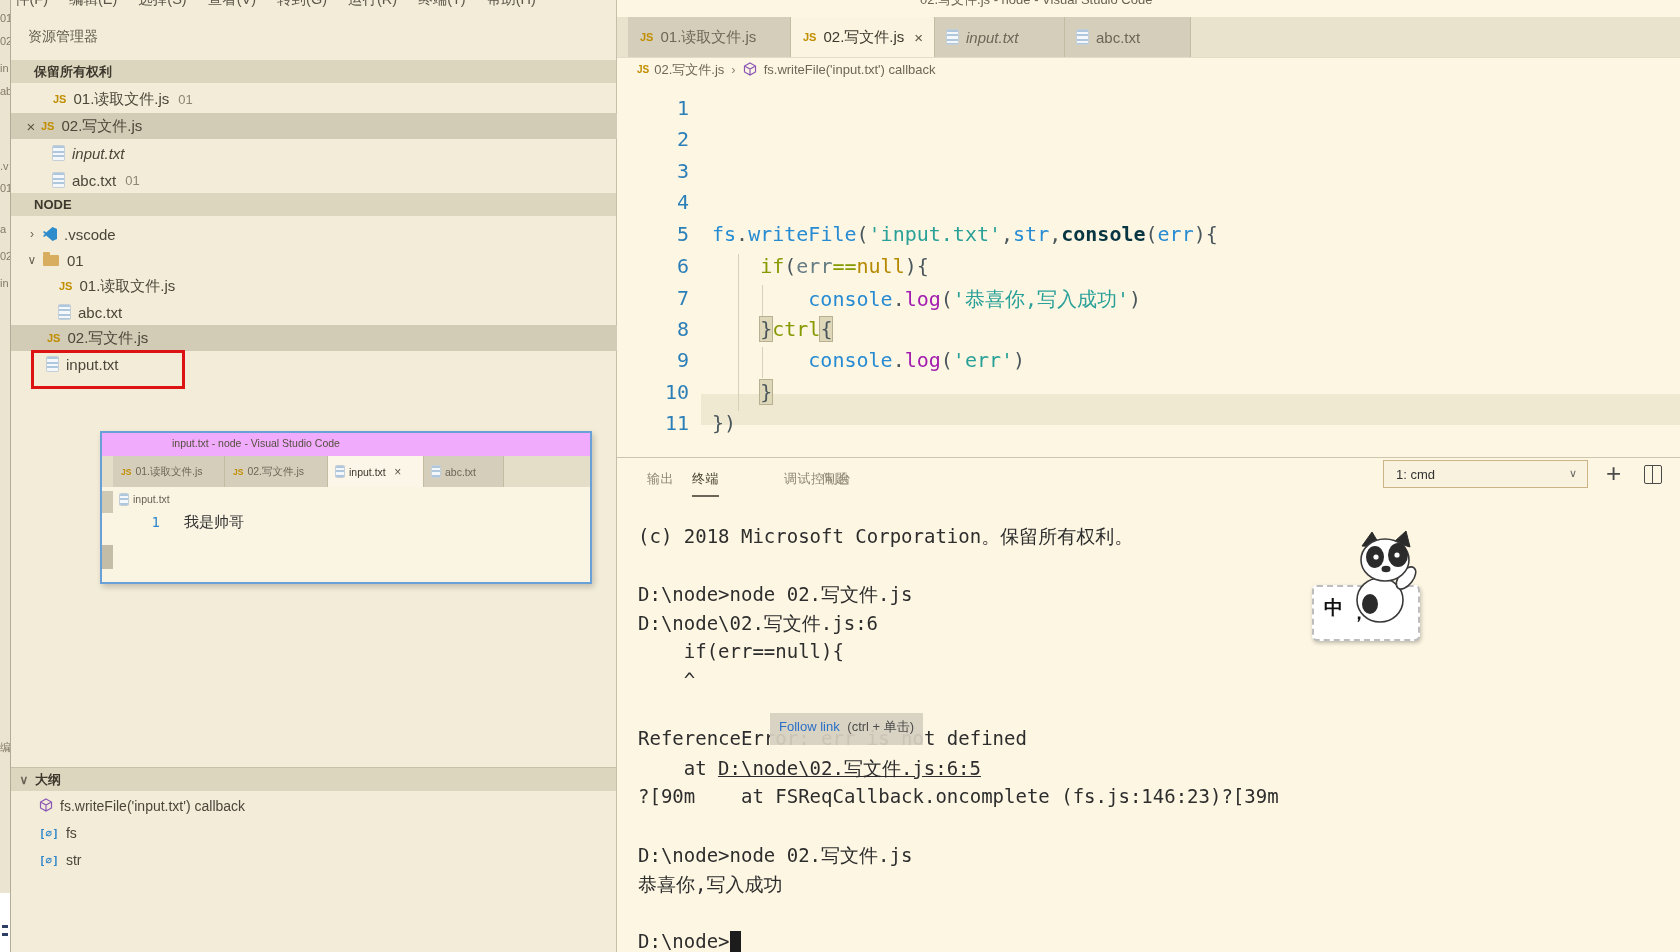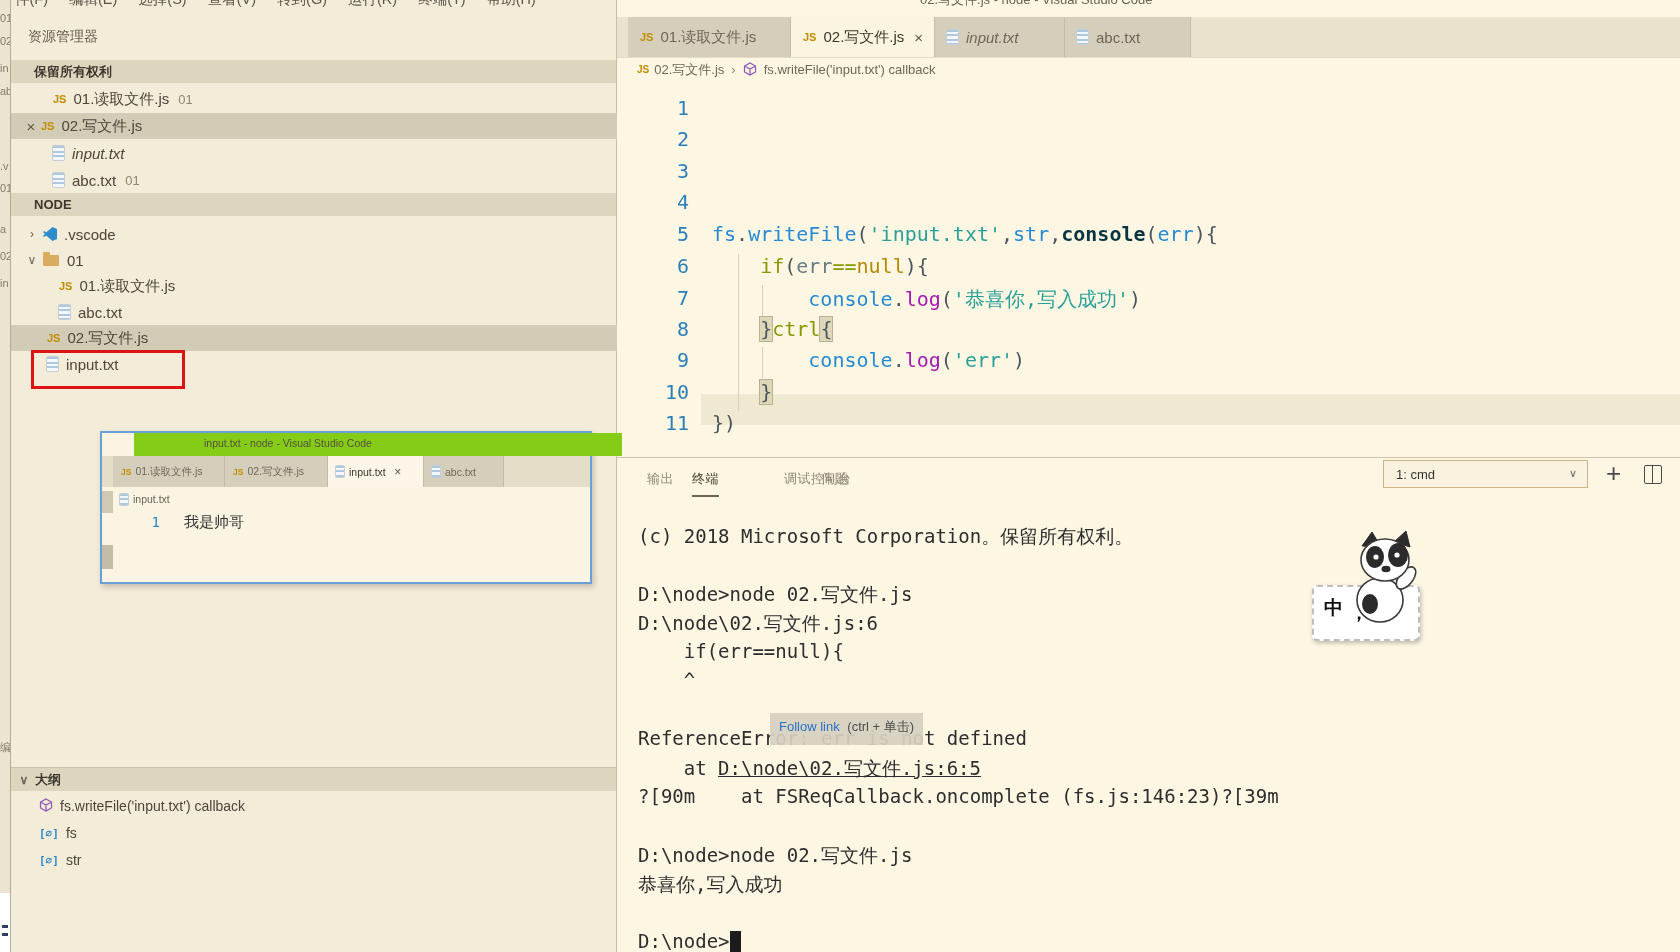--- a/index.html
+++ b/index.html
@@ -27,21 +27,21 @@
   .itxt{width:11px;height:14px;margin-right:8px;border-radius:1px;background:repeating-linear-gradient(180deg,#aec7dc 0 2px,#f4f8fb 2px 4.5px);box-shadow:0 0 0 1px #c4cfd8;flex:none;}
   .ifold{width:16px;height:11px;background:#d9ad60;border-radius:1px;position:relative;margin-right:8px;flex:none;}
   .ifold::before{content:"";position:absolute;top:-3px;left:0;width:7px;height:3px;background:#d9ad60;border-radius:1px 1px 0 0;}
   .ivsc{width:14px;height:14px;margin-right:7px;flex:none;background:#2d8ccb;clip-path:polygon(68% 0%,100% 14%,100% 86%,68% 100%,22% 60%,9% 71%,0% 64%,14% 50%,0% 36%,9% 29%,22% 40%);}
   .icube{margin-right:7px;flex:none;}
   .ivar{font-family:"DejaVu Sans Mono",monospace;font-weight:bold;font-size:11px;color:#2f86c9;margin-right:7px;}
   #redbox{position:absolute;left:20px;top:350px;width:148px;height:33px;border:3px solid #dd1212;z-index:3;}
   #side-div{position:absolute;left:0;top:767px;width:100%;height:1px;background:#c8c0a8;}
   
   #mini{position:absolute;left:89px;top:431px;width:488px;height:149px;background:#faf4e3;border:2px solid #69a0d8;box-shadow:2px 3px 6px rgba(0,0,0,.2);z-index:2;}
-  #mini-title{position:absolute;left:0;top:0;width:100%;height:23px;background:#84cc16;margin-left:32px;}
+  #mini-title{position:absolute;left:0;top:0;width:100%;height:23px;background:#f0abfc;}
   #mini-title span{position:absolute;left:70px;top:4px;font-size:10.5px;color:#55503f;white-space:nowrap;}
   #mini-tabs{position:absolute;left:0;top:23px;width:100%;height:31px;background:#e4ddc7;}
   .mtab{position:absolute;top:0;height:31px;display:flex;align-items:center;font-size:10.5px;color:#6e675a;background:#d5ceba;border-right:1px solid #c3bba2;padding:0 8px;box-sizing:border-box;white-space:nowrap;}
   .mtab.act{background:#fbf6e8;color:#3c372c;}
   .mtab .ijs{font-size:8.5px;margin-right:4px;}
   .mtab .itxt{width:8px;height:11px;margin-right:5px;}
   .mtab .closex{font-size:12px;width:12px;margin:0 0 0 6px;}
   #mini-crumb{position:absolute;left:18px;top:57px;height:18px;display:flex;align-items:center;font-size:10.5px;color:#6a6456;}
   #mini-crumb .itxt{width:8px;height:11px;margin-right:5px;}
   #mini-code{position:absolute;left:0;top:78px;width:100%;height:30px;font-family:"DejaVu Sans Mono",monospace;}

